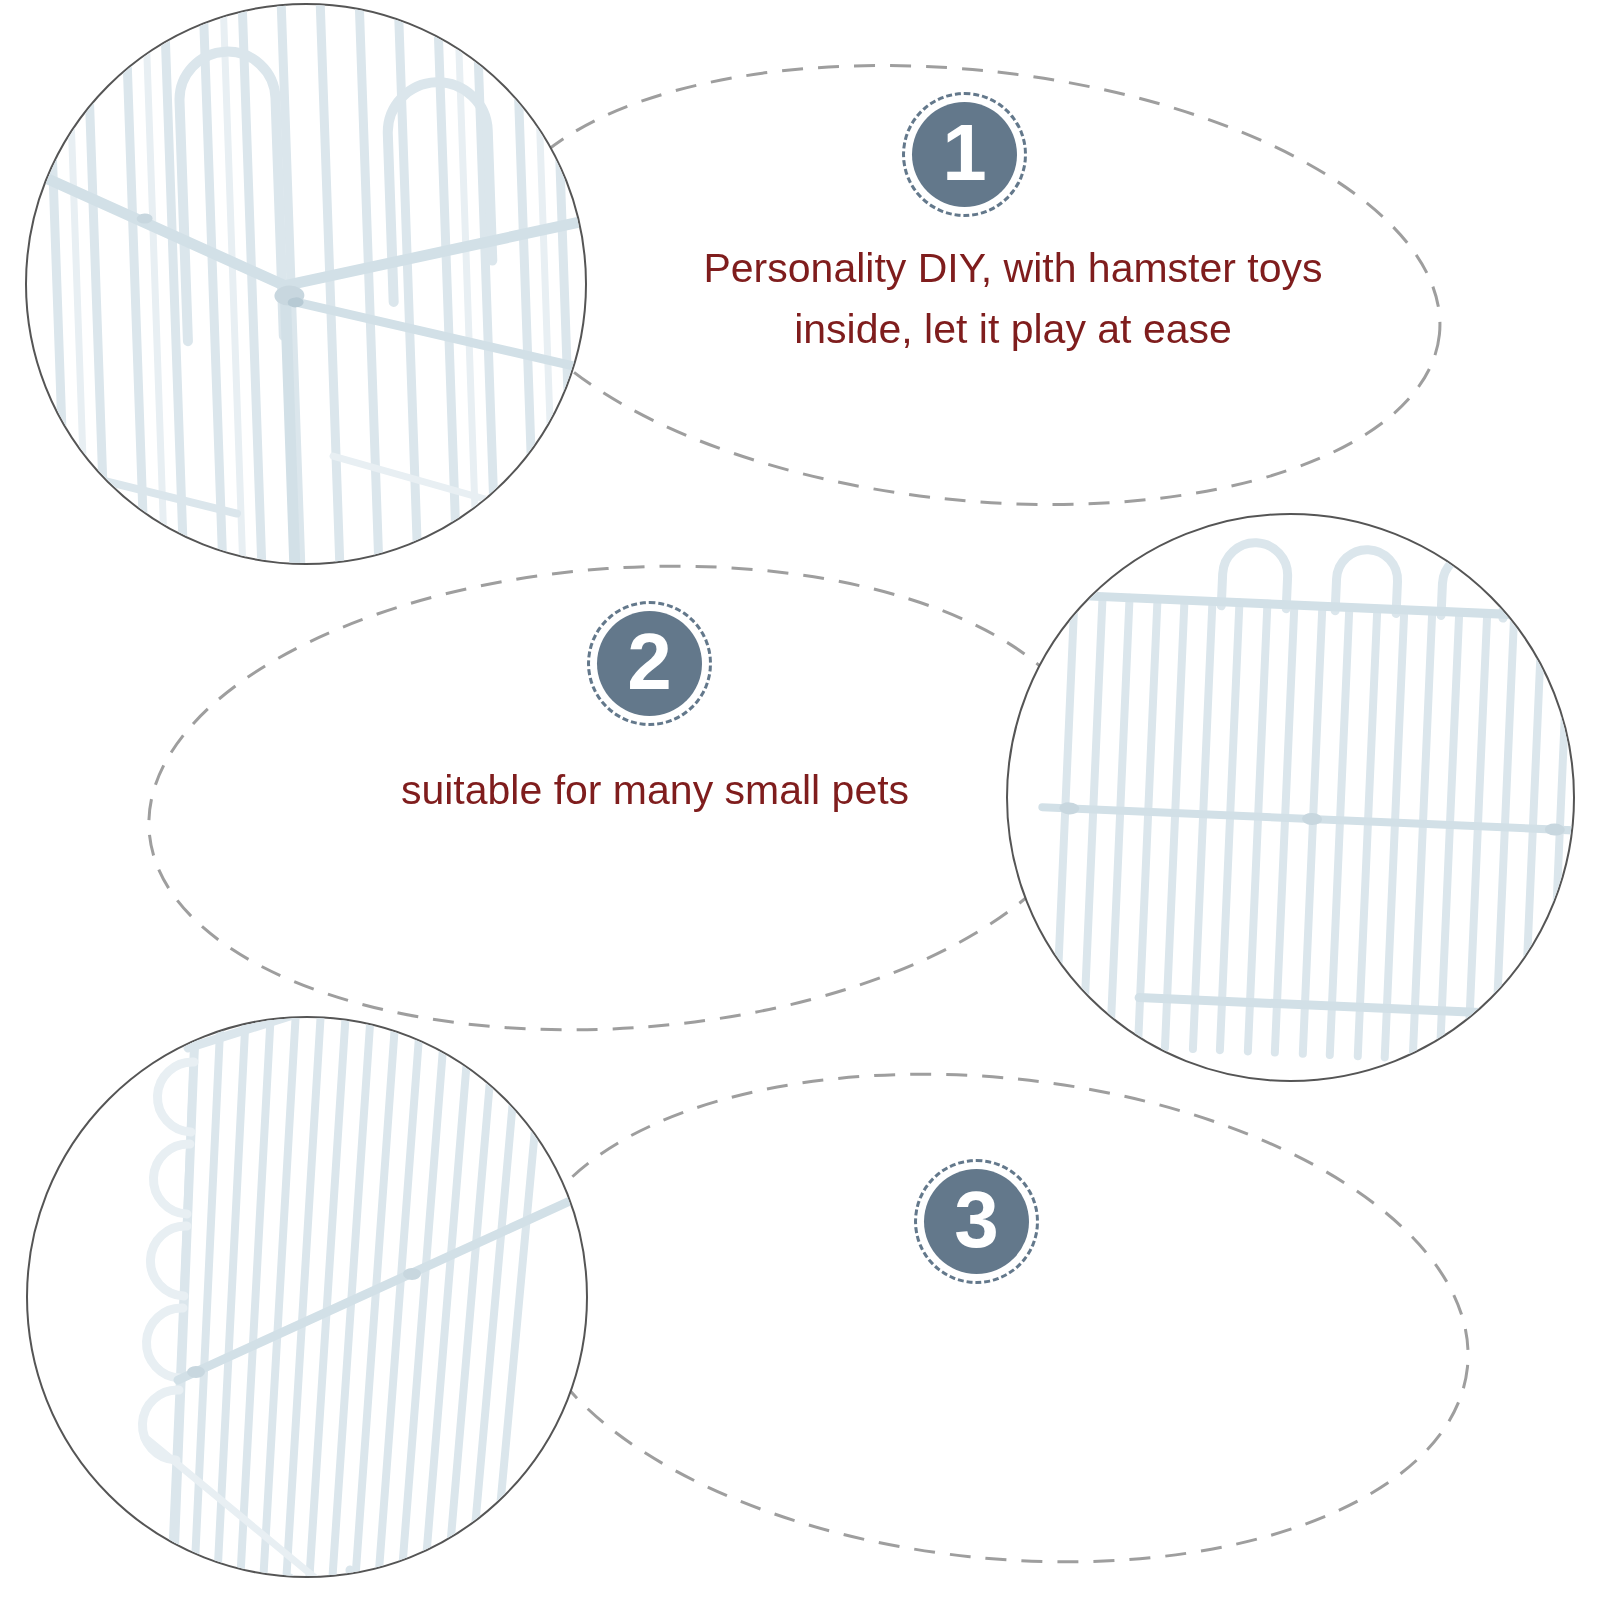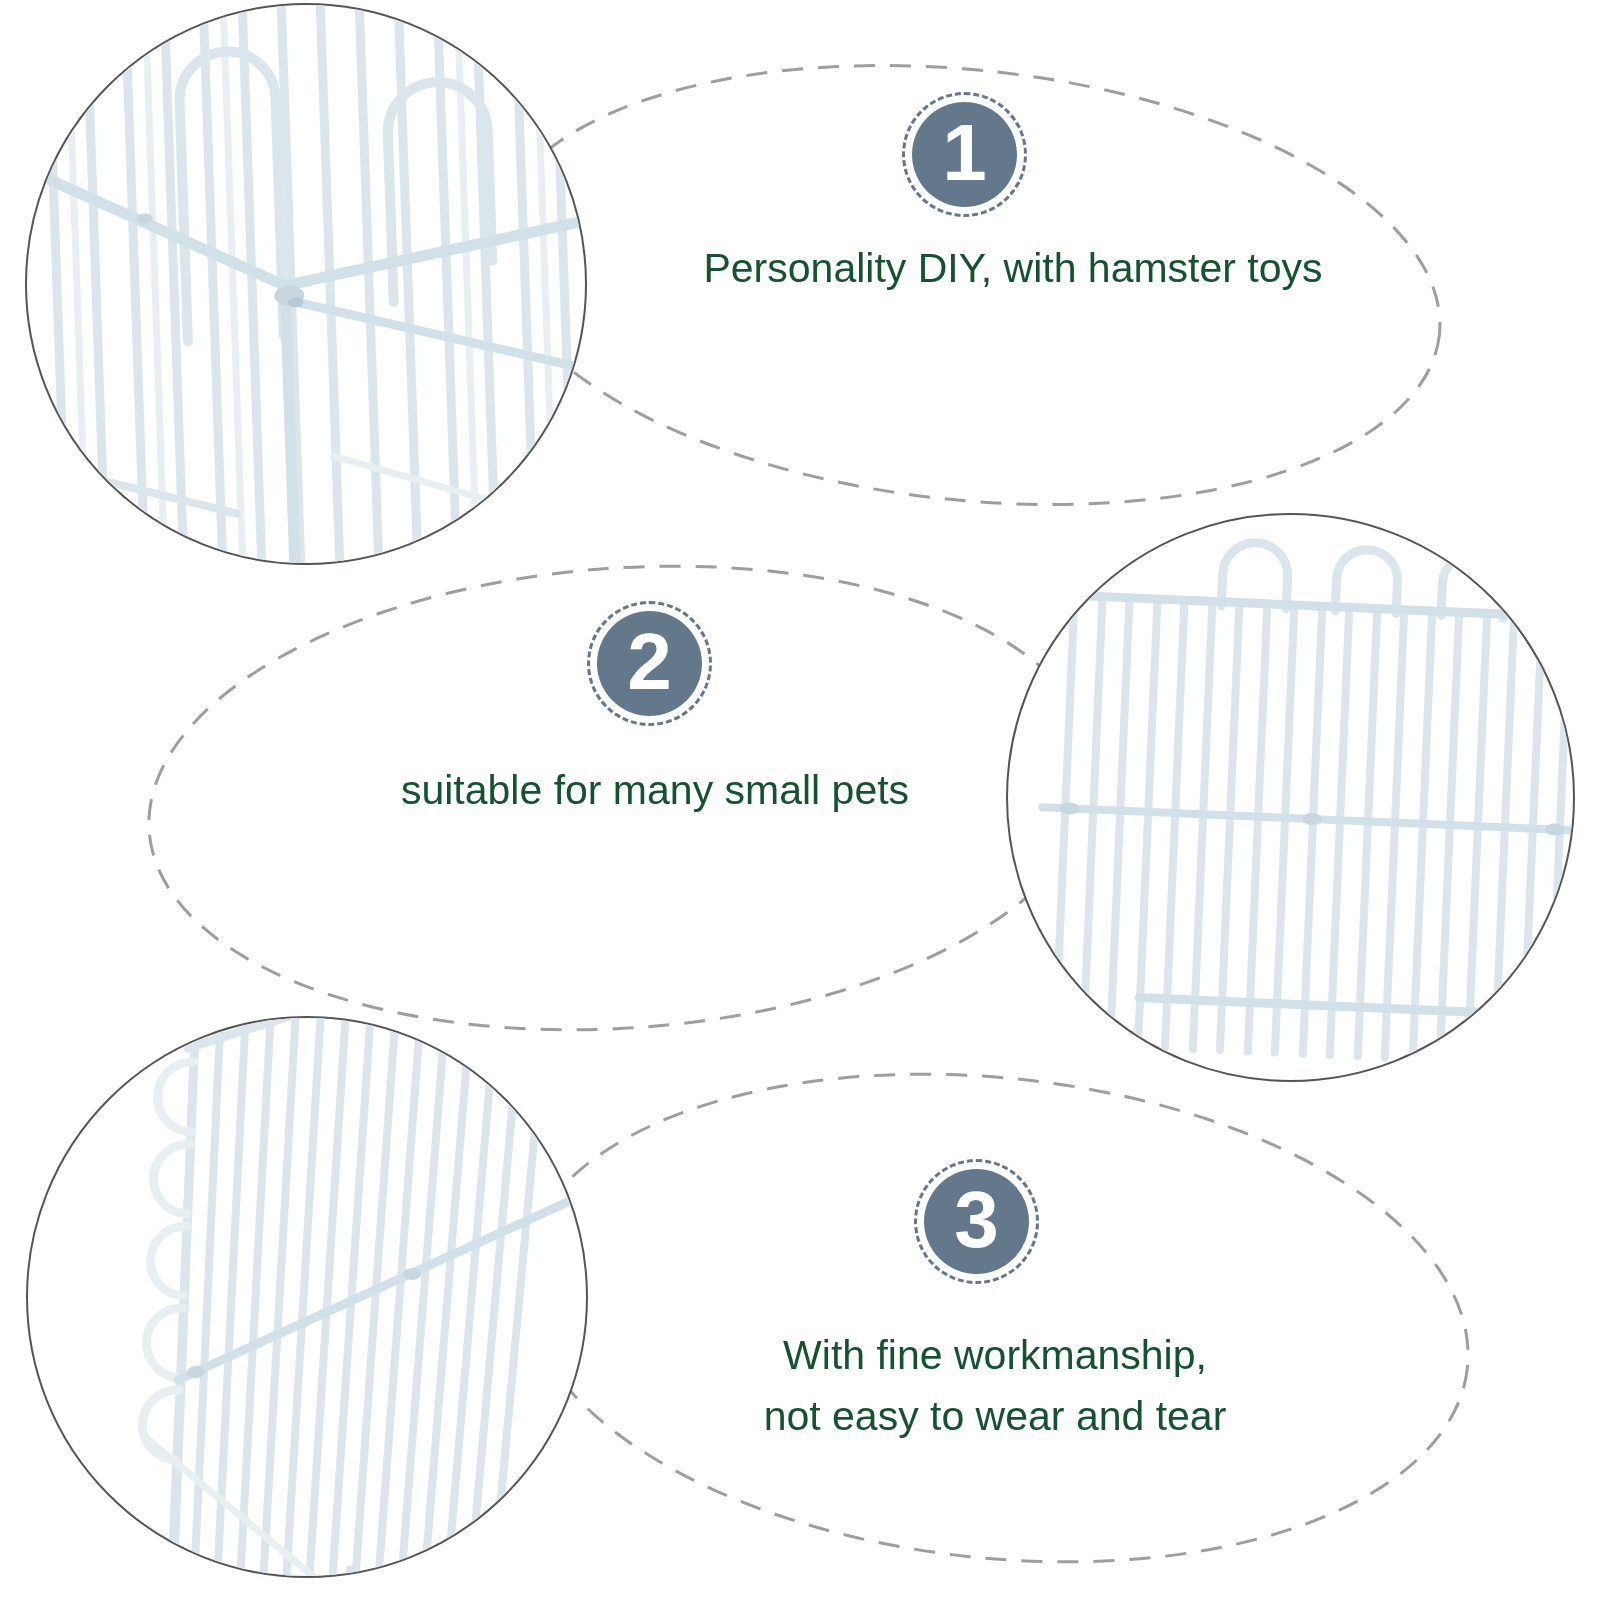--- a/index.html
+++ b/index.html
@@ -50,21 +50,21 @@
     padding-bottom:4px;box-sizing:border-box;
   }
   #badge1{left:902px;top:92px;}
   #badge2{left:587px;top:601px;}
   #badge3{left:914px;top:1159px;}
   
   .caption{
     position:absolute;z-index:3;
     width:760px;
     text-align:center;
-    color:#14532d;
+    color:#7f1d1d;
     font-size:41px;
     line-height:61px;
     letter-spacing:0px;
   }
   .caption span{display:block;}
   #caption1{left:633px;top:238px;}
   #caption2{left:275px;top:760px;}
   #caption3{left:615px;top:1325px;}
 </style>
 </head>
@@ -204,30 +204,27 @@
       <ellipse class="clip" cx="552" cy="180" rx="9" ry="6"></ellipse>
       <ellipse class="clip" cx="550" cy="404" rx="8" ry="5"></ellipse>
     </svg>
   </div>
 
   <div class="badge" id="badge1">
     <div class="badge-fill">1</div>
   </div>
   <div class="caption" id="caption1">
     <span>Personality DIY, with hamster toys</span>
+    <span>inside, let it play at ease</span>
   </div>
 
   <div class="badge" id="badge2">
     <div class="badge-fill">2</div>
   </div>
   <div class="caption" id="caption2">
     <span>suitable for many small pets</span>
   </div>
 
   <div class="badge" id="badge3">
     <div class="badge-fill">3</div>
   </div>
-  <div class="caption" id="caption3">
-    <span>With fine workmanship,</span>
-    <span>not easy to wear and tear</span>
-  </div>
 
 </div>
 
 </body></html>

